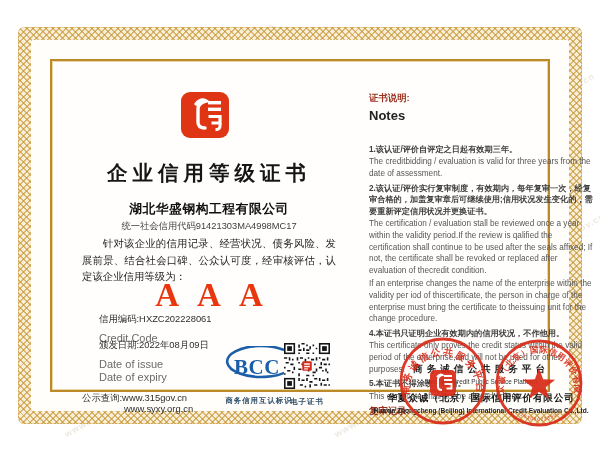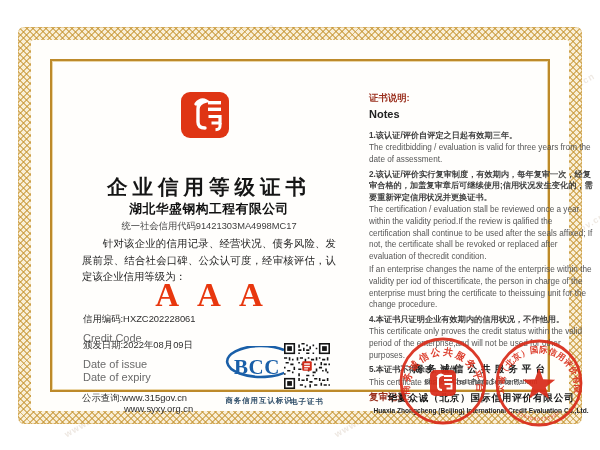--- a/index.html
+++ b/index.html
@@ -21,51 +21,51 @@
   .content { position:absolute; inset:21px; }
 
   
   .wm { position:absolute; inset:0; pointer-events:none; overflow:hidden; z-index:0; }
   .wm span { position:absolute; transform:rotate(-30deg); font-size:9px; font-weight:bold;
     color:rgba(168,140,108,.20); letter-spacing:1px; white-space:nowrap; }
 
   
   .leftcol { position:absolute; left:0; top:0; width:272px; height:100%; z-index:1; }
   .logo { position:absolute; left:107px; top:7px; }
-  .title { position:absolute; top:91px; width:272px; text-align:center;
+  .title { position:absolute; top:77px; width:272px; text-align:center;
     font-family:"Liberation Serif", serif; font-size:20.5px; font-weight:bold;
     letter-spacing:5px; color:#151515; white-space:nowrap; }
   .title-en { position:absolute; top:103px; width:272px; text-align:center;
     font-size:8.8px; font-weight:bold; color:#1e1e1e; letter-spacing:.2px; }
   .company { position:absolute; top:119px; width:272px; text-align:center;
     font-size:12.8px; font-weight:bold; color:#101010; letter-spacing:.5px; }
   .ucode { position:absolute; top:138px; width:272px; text-align:center;
     font-size:9.3px; color:#3d3d3d; }
   .body-par { position:absolute; top:154px; left:9px; width:254px;
     font-size:10.4px; line-height:1.6; color:#1f1f1f; font-weight:500;
     text-indent:2em; text-align:justify; }
   .rating { position:absolute; top:195px; width:272px; text-align:center;
     font-family:"Liberation Serif", serif; font-size:33px; font-weight:bold;
     color:#e8370e; letter-spacing:18px; padding-left:18px; }
-  .field { position:absolute; left:10px; }
+  .field { position:absolute; left:26px; }
   .f1 { top:231px; } .f2 { top:257px; } .f3 { top:283px; }
   .fz { font-size:9.4px; color:#2e2e2e; }
   .fe { font-size:11px; color:#6a6a6a; margin-top:6px; }
   .query { position:absolute; left:9px; top:310px; font-size:9.4px; color:#2e2e2e; line-height:11px; }
   .query .q2, .query .q3 { padding-left:42px; }
   .bcc-wrap { position:absolute; left:141px; top:264px; width:90px; text-align:center; }
   .qr-wrap { position:absolute; left:210px; top:261px; width:48px; text-align:center; }
   .badge-cap { font-size:7.4px; color:#2e4d68; font-weight:bold; letter-spacing:1px;
     margin-top:4px; white-space:nowrap; }
   .bcc-wrap .badge-cap { margin-top:6px; }
 
   
   .rightcol { position:absolute; left:296px; top:10px; width:224px; z-index:1; }
   .nh-zh { font-size:9.4px; font-weight:bold; color:#9a2f1d; margin-bottom:3px; }
-  .nh-en { font-size:11px; font-weight:bold; color:#222; margin-bottom:10px; }
+  .nh-en { font-size:13px; font-weight:bold; color:#222; margin-bottom:21px; }
   .note-zh { font-size:8.2px; color:#3f3f3f; font-weight:600; line-height:1.4; margin:3px 0 1px; }
   .note-en { font-size:8.2px; color:#565656; line-height:1.42; margin:0 0 2px; }
   .review { }
   .rv-line { display:flex; align-items:flex-end; margin-top:4px; }
   .rv-lab { font-size:8.4px; font-weight:bold; color:#333; white-space:nowrap; }
   .rv-rule { flex:1; border-bottom:1px solid #8a8a8a; height:9px; margin-left:2px; }
 
   
   .org { position:absolute; left:296px; top:281px; width:224px; text-align:center; z-index:1; }
   .org-zh1 { font-size:9.6px; font-weight:bold; color:#202020; letter-spacing:4px; white-space:nowrap; }

